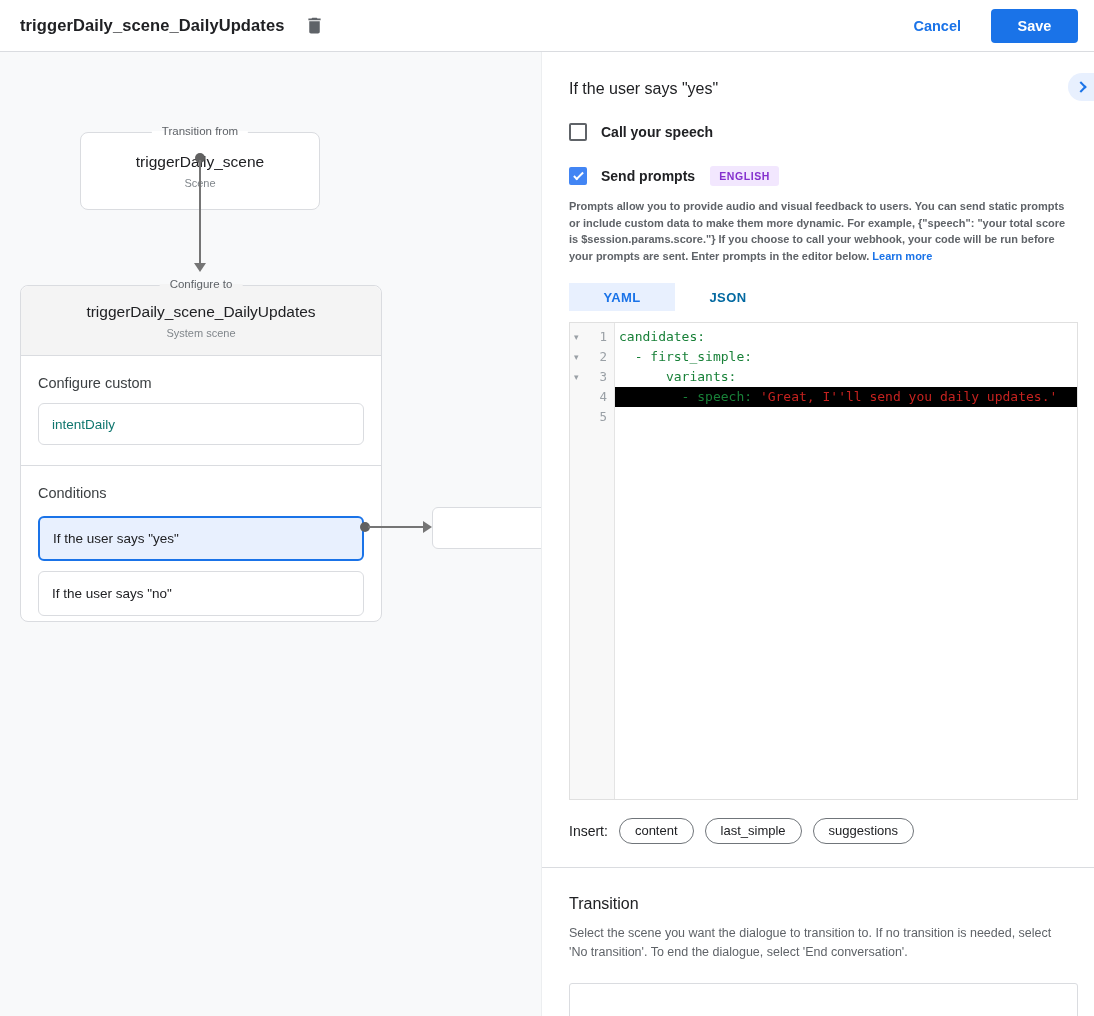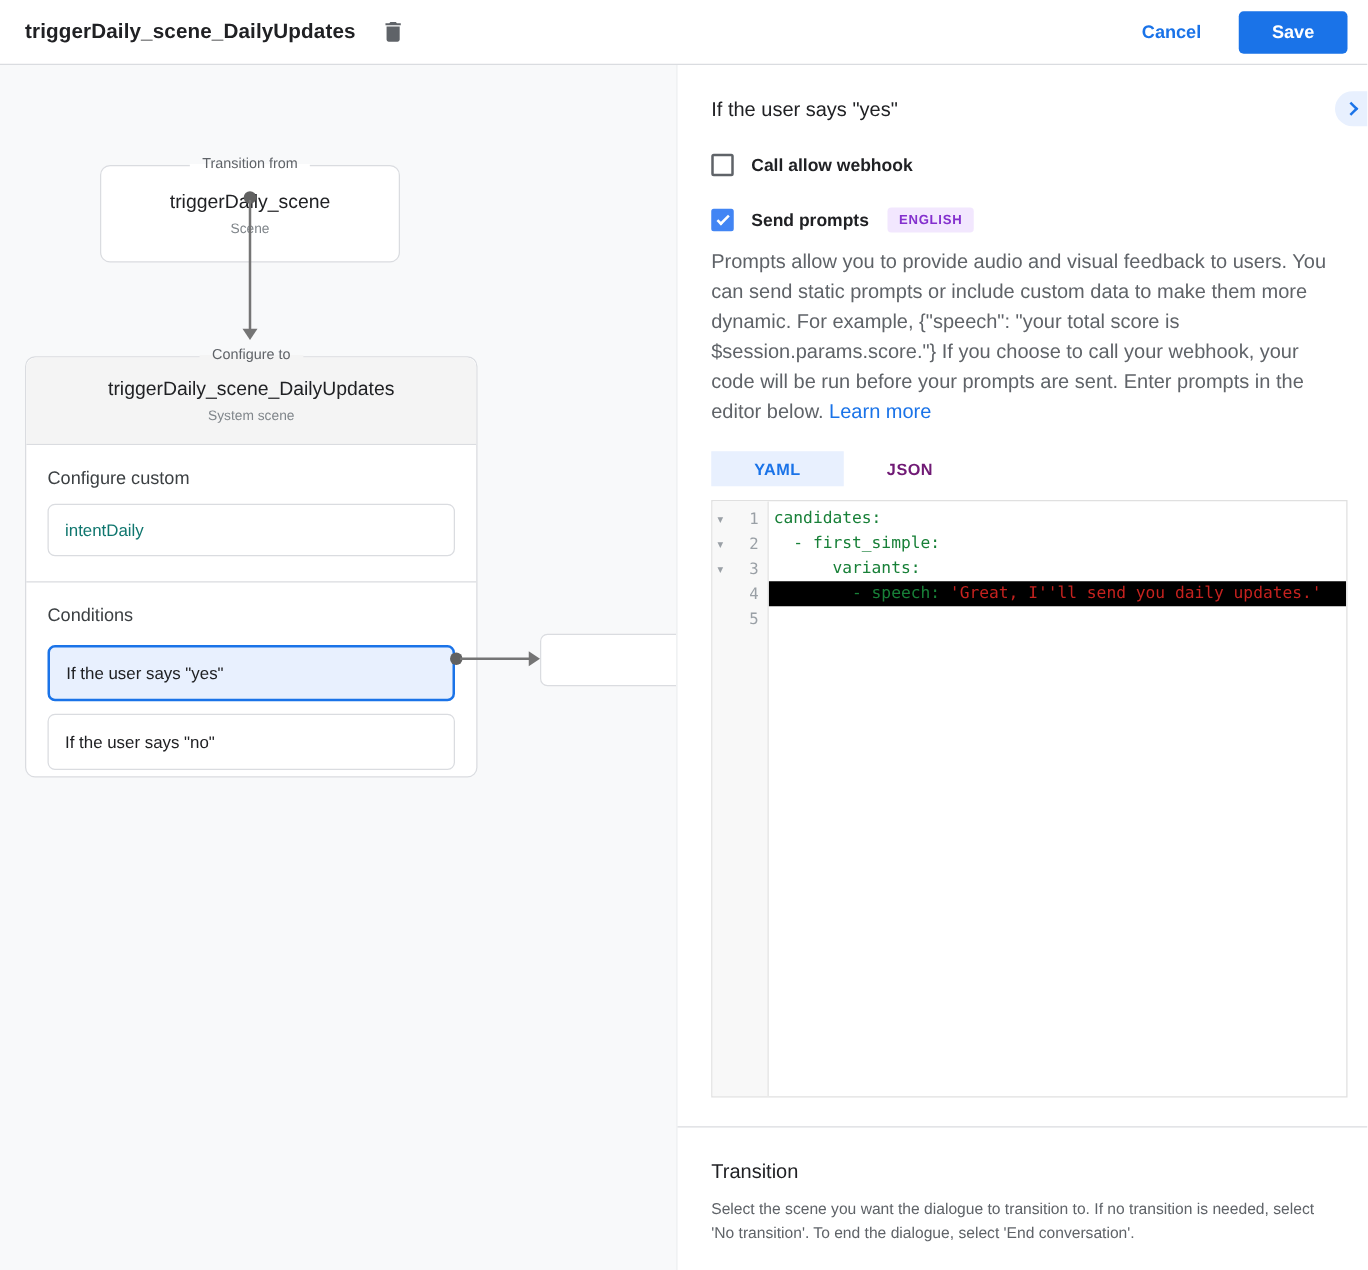--- a/index.html
+++ b/index.html
@@ -68,26 +68,26 @@
   .check-row { display: flex; align-items: center; margin-top: 25px; }
   .checkbox { width: 18px; height: 18px; border: 2px solid #5f6368; border-radius: 2px; background: #fff;
               cursor: pointer; flex: 0 0 auto; position: relative; }
   .checkbox.checked { background: #4285f4; border-color: #4285f4; }
   .checkmark { position: absolute; left: 5px; top: 1px; width: 5px; height: 10px; border-right: 2px solid #fff;
                border-bottom: 2px solid #fff; transform: rotate(45deg); }
   .check-label { margin-left: 14px; font-size: 14px; font-weight: 700; color: #202124; }
   .lang-badge { margin-left: 15px; background: #f2e7fe; color: #8430ce; font-size: 10.5px; font-weight: 700;
                 letter-spacing: .6px; padding: 4px 9px; border-radius: 3px; }
 
-  .prompts-desc { margin-top: 12px; font-size: 16px; line-height: 1.5; color: #5f6368; padding-right: 8px; }
+  .prompts-desc { margin-top: 12px; font-size: 11px; line-height: 1.5; color: #5f6368; padding-right: 8px; font-weight: bold; }
   .learn-more { color: #1a73e8; text-decoration: none; cursor: pointer; }
 
   .tabs { margin-top: 19px; display: flex; }
   .tab { width: 106px; height: 28px; display: flex; align-items: center; justify-content: center;
-         font-size: 13px; font-weight: 600; letter-spacing: .4px; color: #701a75; cursor: pointer; }
+         font-size: 13px; font-weight: 600; letter-spacing: .4px; color: #0369a1; cursor: pointer; }
   .tab.active { color: #1a73e8; background: #e8f0fe; }
 
   .editor { margin-top: 11px; height: 478px; border: 1px solid #e0e0e0; display: flex; overflow: hidden;
             font-family: "DejaVu Sans Mono", monospace; font-size: 13px; line-height: 20px; background: #fff; }
   .gutter { width: 45px; background: #f8f8f8; border-right: 1px solid #e4e4e4; padding-top: 4px; flex: 0 0 auto; }
   .g-row { height: 20px; position: relative; text-align: right; padding-right: 7px; color: #9aa0a6; font-size: 12.5px; }
   .fold { position: absolute; left: 4px; top: 0; font-size: 9px; color: #9aa0a6;
           font-family: "Liberation Sans", sans-serif; cursor: pointer; }
   .code { flex: 1; padding-top: 4px; overflow: hidden; }
   .c-row { height: 20px; white-space: pre; padding-left: 4px; overflow: hidden; }
@@ -163,21 +163,21 @@
 
 <div class="panel">
   <button class="collapse-btn">
     <span class="collapse-chevron"></span>
   </button>
 
   <h1 class="panel-heading">If the user says "yes"</h1>
 
   <div class="check-row">
     <span class="checkbox"></span>
-    <span class="check-label">Call allow webhook</span>
+    <span class="check-label">Call your speech</span>
   </div>
 
   <div class="check-row">
     <span class="checkbox checked">
         <span class="checkmark"></span>
       </span>
     <span class="check-label">Send prompts</span>
     <span class="lang-badge">ENGLISH</span>
   </div>
 
@@ -198,20 +198,28 @@
       </div>
     <div class="code" id="code-container">
         <div class="c-row"><span class="seg key">candidates:</span></div>
         <div class="c-row"><span class="seg key">  - first_simple:</span></div>
         <div class="c-row"><span class="seg key">      variants:</span></div>
         <div class="c-row hl"><span class="seg key">        - speech: </span><span class="seg str">'Great, I''ll send you daily updates.'</span></div>
         <div class="c-row"></div>
       </div>
   </div>
 
+  <div class="insert-row">
+    <span class="insert-label">Insert:</span>
+    <span id="chips-container" style="display:flex;align-items:center;">
+        <button class="chip">content</button>
+        <button class="chip">last_simple</button>
+        <button class="chip">suggestions</button>
+      </span>
+  </div>
 
   <div class="panel-divider"></div>
 
   <h2 class="transition-heading">Transition</h2>
   <p class="transition-desc">Select the scene you want the dialogue to transition to. If no transition is needed, select 'No transition'. To end the dialogue, select 'End conversation'.</p>
 
   <div class="select-box">
     
     
   </div>

